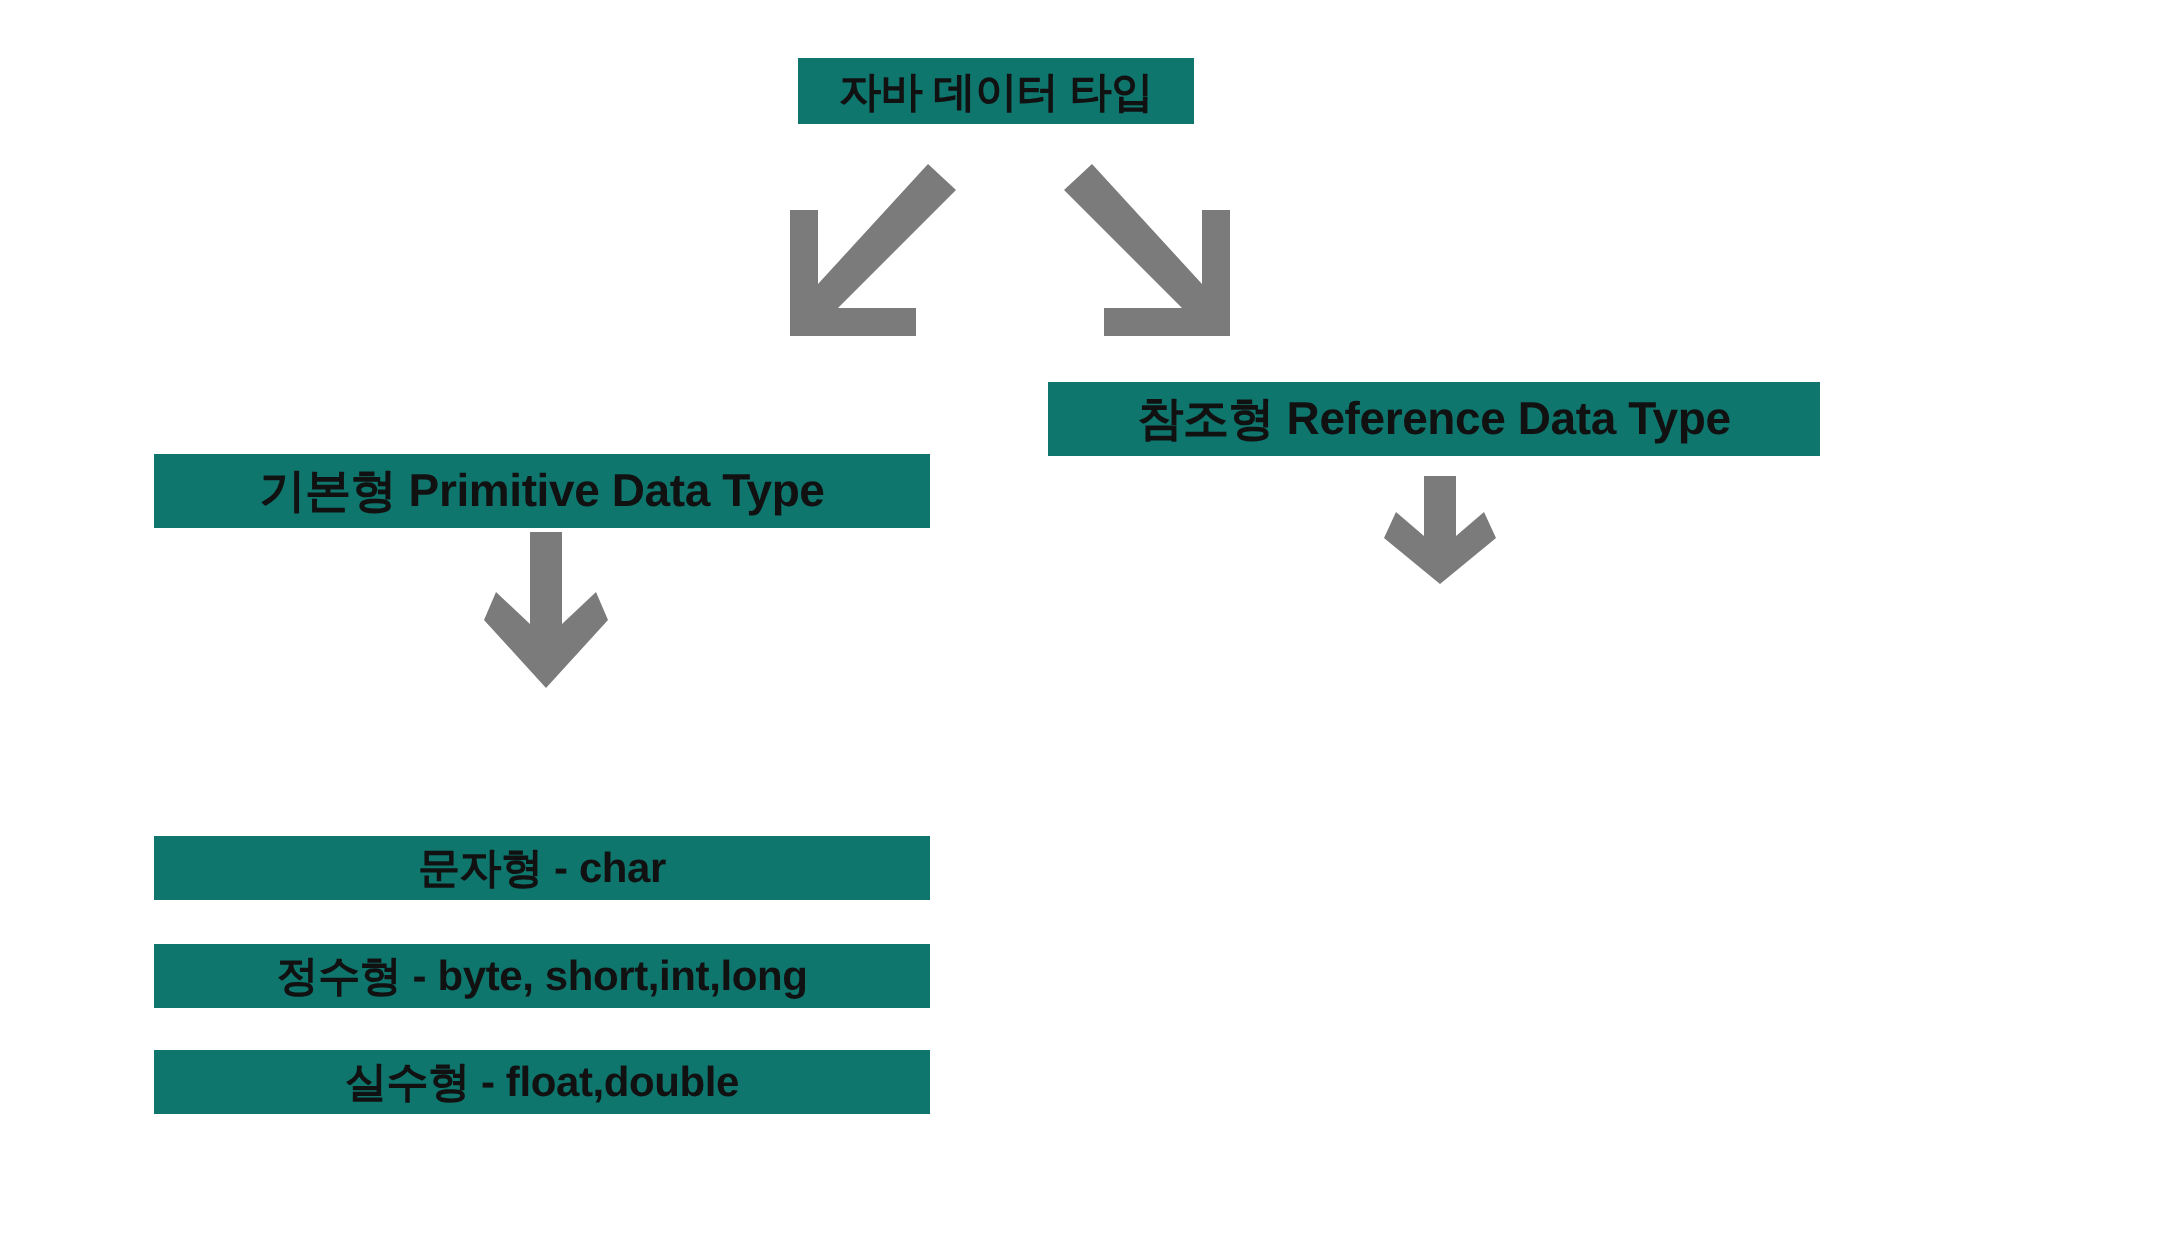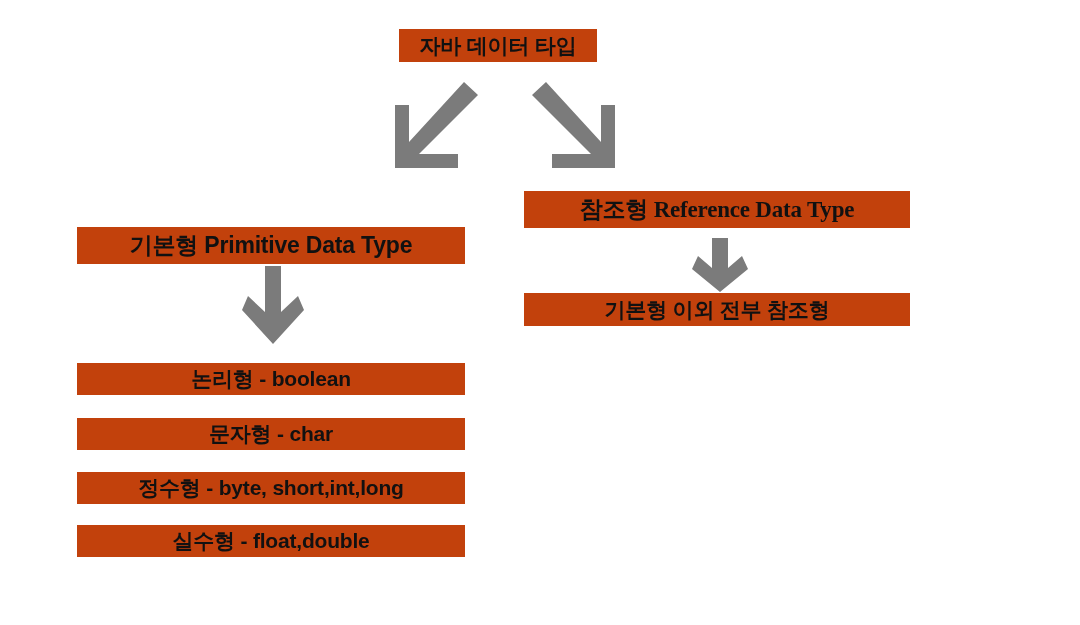--- a/index.html
+++ b/index.html
@@ -13,21 +13,21 @@
   }
   #canvas {
     position: relative;
     width: 1080px;
     height: 625px;
     background: #ffffff;
     overflow: hidden;
   }
   .node {
     position: absolute;
-    background: #c2410c;
+    background: #0f766e;
     color: #111111;
     font-weight: bold;
     display: flex;
     align-items: center;
     justify-content: center;
     text-align: center;
     letter-spacing: -0.2px;
     white-space: nowrap;
     box-sizing: border-box;
   }
@@ -49,21 +49,20 @@
     height: 37px;
     font-size: 23px;
     margin-top: 36px;
   }
   #node-reference {
     left: 524px;
     top: 191px;
     width: 386px;
     height: 37px;
     font-size: 23px;
-    font-family: Liberation Serif, serif;
   }
 
   
   #node-ref-all {
     left: 524px;
     top: 293px;
     width: 386px;
     height: 33px;
     font-size: 21px;
   }
@@ -112,23 +111,21 @@
   <div class="node" id="node-reference">참조형 Reference Data Type</div>
 
   <svg class="arrow-svg" id="arrow-primitive-down" viewBox="0 0 62 78">
     <polygon class="arrow-shape" points="23,0 39,0 39,46 56,30 62,44 31,78 0,44 6,30 23,46"></polygon>
   </svg>
 
   <svg class="arrow-svg" id="arrow-reference-down" viewBox="0 0 56 54">
     <polygon class="arrow-shape" points="20,0 36,0 36,30 50,18 56,31 28,54 0,31 6,18 20,30"></polygon>
   </svg>
 
-  <div class="node" id="node-ref-all">기본형 이외 전부 참조형</div>
 
-  <div class="node leaf" id="node-boolean">논리형 - boolean</div>
 
   <div class="node leaf" id="node-char">문자형 - char</div>
 
   <div class="node leaf" id="node-float">실수형 - float,double</div>
 
   <div class="node leaf" id="node-integer">정수형 - byte, short,int,long</div>
 
 </div>
 
 </body></html>

